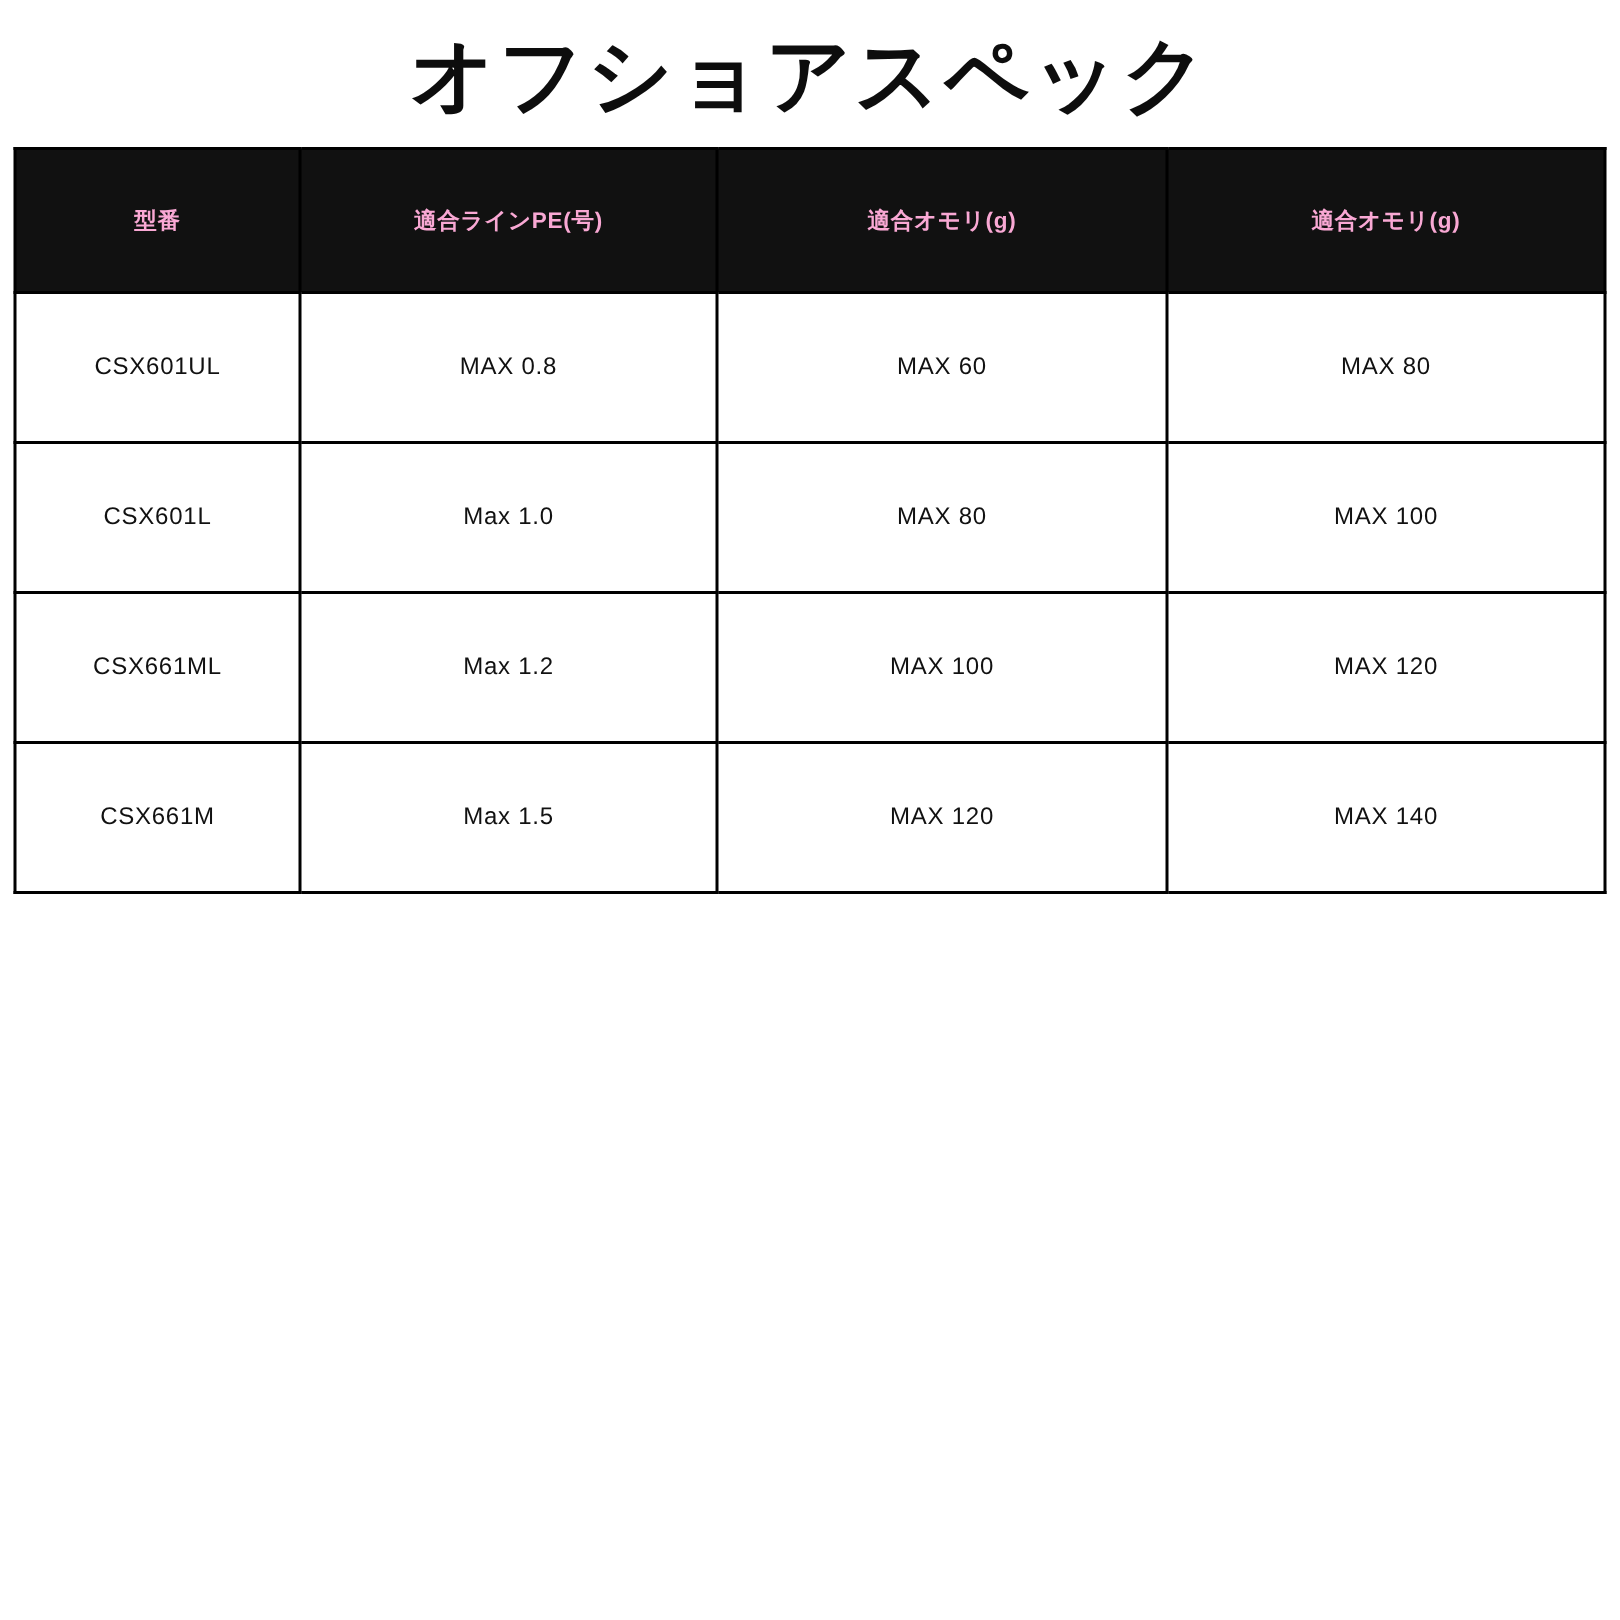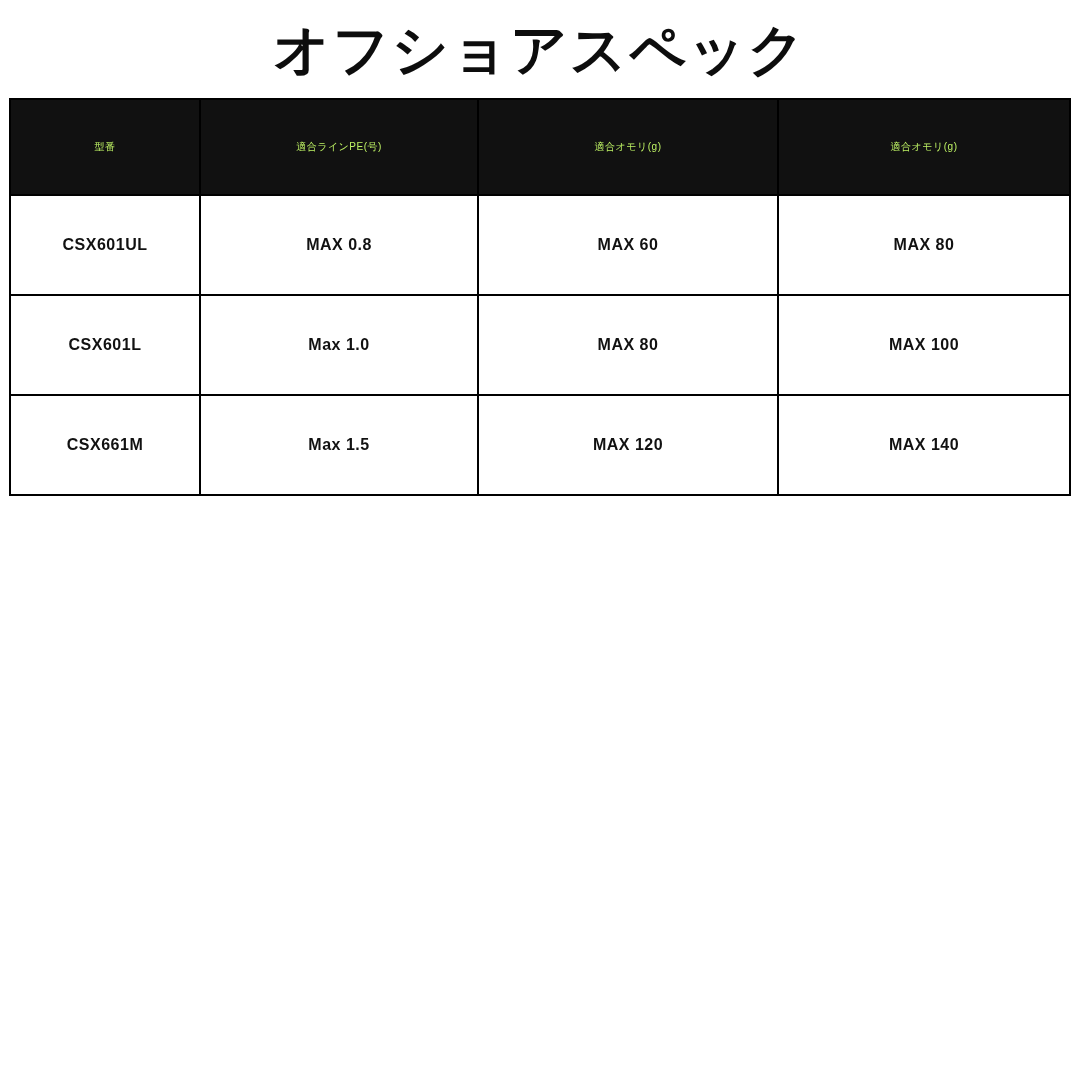--- a/index.html
+++ b/index.html
@@ -39,31 +39,31 @@
     border: 2px solid #000000;
   }
   .spec-table th,
   .spec-table td {
     border: 2px solid #000000;
     text-align: center;
     vertical-align: middle;
   }
   .spec-table thead th {
     background: #111111;
-    color: #bef264;
-    font-size: 10px;
-    font-weight: 400;
+    color: #f9a8d4;
+    font-size: 15px;
+    font-weight: 700;
     height: 92px;
     letter-spacing: 0.5px;
   }
   .spec-table tbody td {
     background: #ffffff;
     color: #111111;
     font-size: 16px;
-    font-weight: 700;
+    font-weight: 400;
     height: 96px;
     letter-spacing: 0.5px;
   }
   .spec-table tbody td.bold {
     font-weight: 700;
   }
   .col-model   { width: 190px; }
   .col-line    { width: 278px; }
   .col-jig     { width: 300px; }
   .col-sinker  { width: 292px; }
@@ -97,20 +97,26 @@
         <td>MAX 60</td>
         <td>MAX 80</td>
       </tr>
       <tr>
         <td>CSX601L</td>
         <td>Max 1.0</td>
         <td>MAX 80</td>
         <td>MAX 100</td>
       </tr>
       <tr>
+        <td>CSX661ML</td>
+        <td>Max 1.2</td>
+        <td>MAX 100</td>
+        <td>MAX 120</td>
+      </tr>
+      <tr>
         <td>CSX661M</td>
         <td>Max 1.5</td>
         <td>MAX 120</td>
         <td>MAX 140</td>
       </tr>
     </tbody>
   </table>
 
 </div>
 

